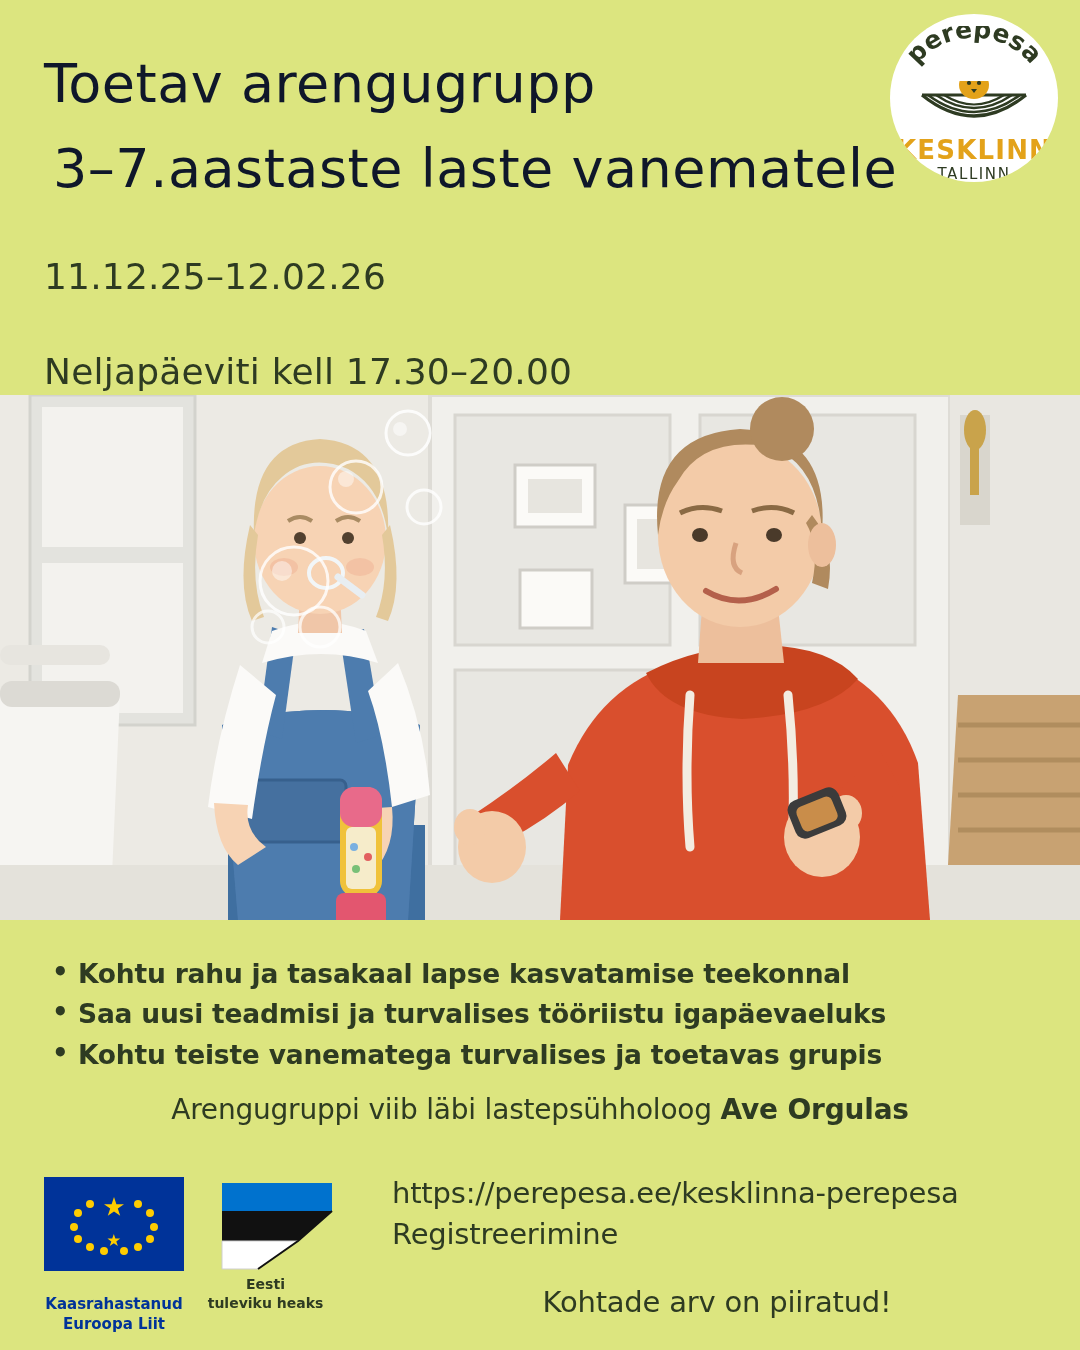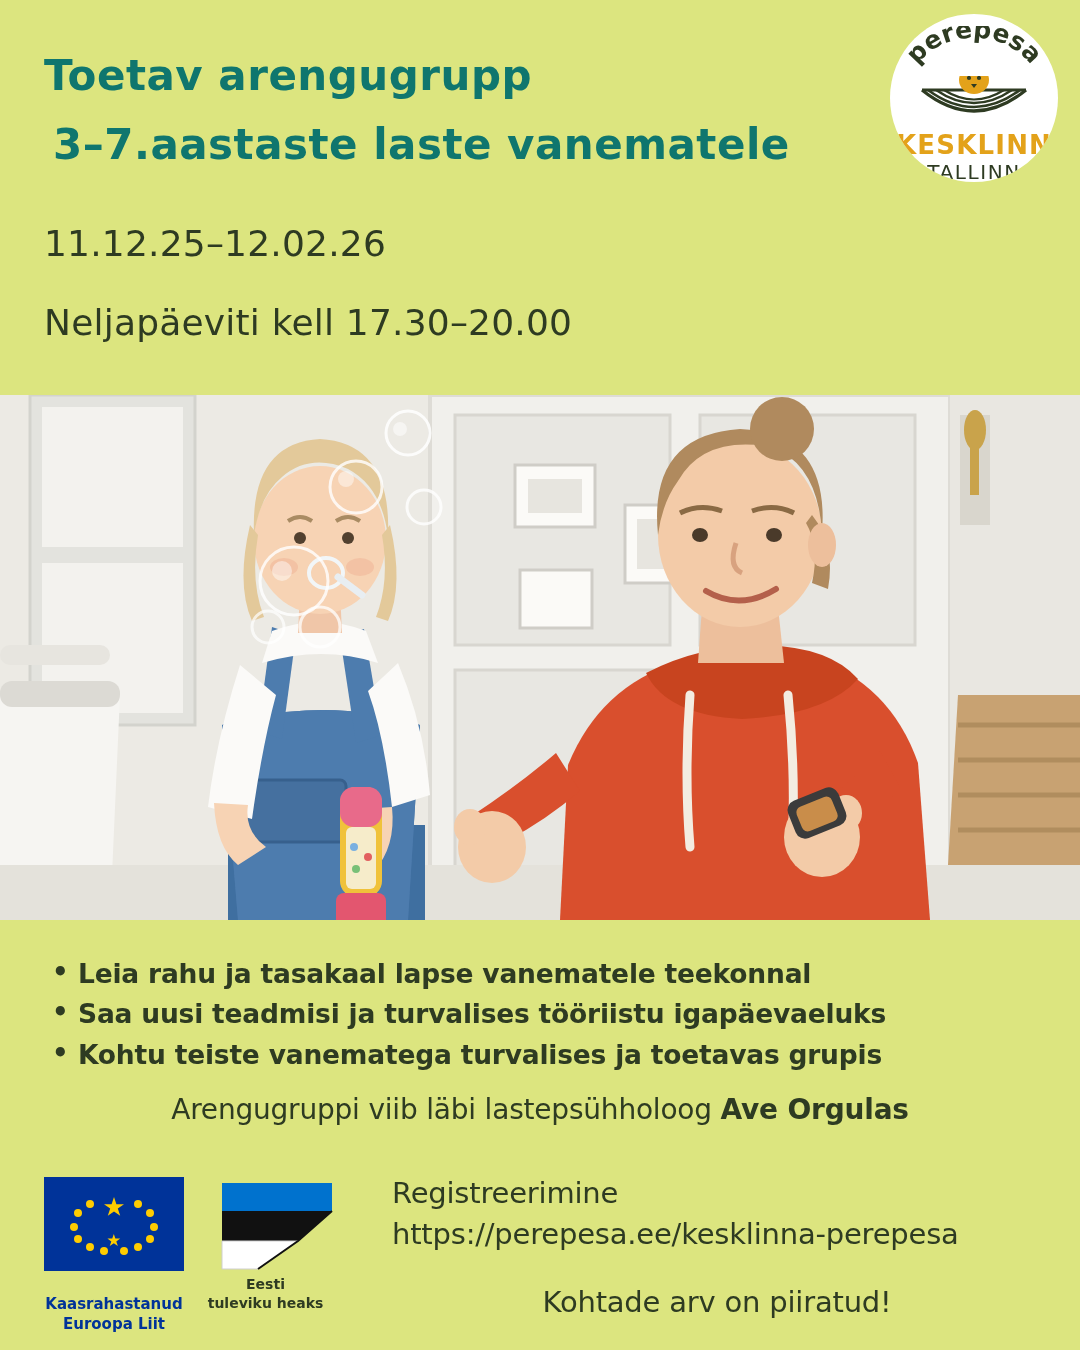--- a/index.html
+++ b/index.html
@@ -27,39 +27,39 @@
   .header {
     position: absolute;
     top: 0; left: 0;
     width: 1080px;
     height: 395px;
     box-sizing: border-box;
     padding: 40px 44px 0 44px;
   }
   .title-line {
     font-family: "DejaVu Sans", sans-serif;
-    font-size: 42px;
-    font-weight: 700;
-    color: #0f766e;
+    font-size: 54px;
+    font-weight: 400;
+    color: #0f172a;
     letter-spacing: 0.5px;
     line-height: 1.35;
     white-space: nowrap;
   }
   .title-line.l1 { margin-top: 8px; }
   .title-line.l2 { margin-top: 12px; margin-left: 9px; }
 
   .subline {
     font-family: "DejaVu Sans", sans-serif;
     font-size: 36px;
     font-weight: 400;
     color: #2e3b22;
     letter-spacing: 0.2px;
   }
   .subline.s1 { margin-top: 50px; }
-  .subline.s2 { margin-top: 38px; }
+  .subline.s2 { margin-top: 54px; }
 
   
   .logo {
     position: absolute;
     top: 14px;
     right: 22px;
     width: 168px;
     height: 168px;
     border-radius: 50%;
     background: #ffffff;
@@ -84,21 +84,21 @@
   }
   .logo-kesklinn {
     font-size: 26px;
     font-weight: 700;
     color: #e3a21a;
     letter-spacing: 1.2px;
     margin-top: 12px;
     line-height: 1;
   }
   .logo-tallinn {
-    font-size: 20px;
+    font-size: 15px;
     font-weight: 400;
     color: #2e3b22;
     letter-spacing: 1.6px;
     margin-top: 4px;
     line-height: 1;
   }
 
   
   .photo {
     position: absolute;
@@ -367,21 +367,21 @@
       <ellipse cx="822" cy="442" rx="38" ry="40" fill="#f3cba8"></ellipse>
       <ellipse cx="846" cy="418" rx="16" ry="18" fill="#f3cba8"></ellipse>
 
       <rect x="790" y="398" width="54" height="40" rx="10" fill="#3b3b3b" transform="rotate(-22 817 418)"></rect>
       <rect x="798" y="406" width="38" height="26" rx="6" fill="#c98d4a" transform="rotate(-22 817 419)"></rect>
     </svg>
   </div>
 
   <div class="content">
     <ul class="bullets">
-      <li>Leia rahu ja tasakaal lapse vanematele teekonnal</li>
+      <li>Kohtu rahu ja tasakaal lapse kasvatamise teekonnal</li>
       <li>Saa uusi teadmisi ja turvalises tööriistu igapäevaeluks</li>
       <li>Kohtu teiste vanematega turvalises ja toetavas grupis</li>
     </ul>
     <div class="facilitator">
       <span>Arengugruppi viib läbi lastepsühholoog </span><b>Ave Orgulas</b>
     </div>
   </div>
 
   <div class="footer">
 
@@ -420,20 +420,20 @@
         <path d="M4,64 L80,64 L40,92 L4,92 Z" fill="#ffffff" stroke="#cfcfcf" stroke-width="1"></path>
         <path d="M114,34 L80,64 L40,92" fill="none" stroke="#111111" stroke-width="2"></path>
       </svg>
     </div>
     <div class="ee-caption">
       <span>Eesti</span><br>
       <span>tuleviku heaks</span>
     </div>
 
     <div class="reg-block">
+      <div class="reg-line">https://perepesa.ee/kesklinna-perepesa</div>
       <div class="reg-line">Registreerimine</div>
-      <div class="reg-line">https://perepesa.ee/kesklinna-perepesa</div>
       <div class="reg-note">Kohtade arv on piiratud!</div>
     </div>
 
   </div>
 
 </div>
 
 </body></html>

